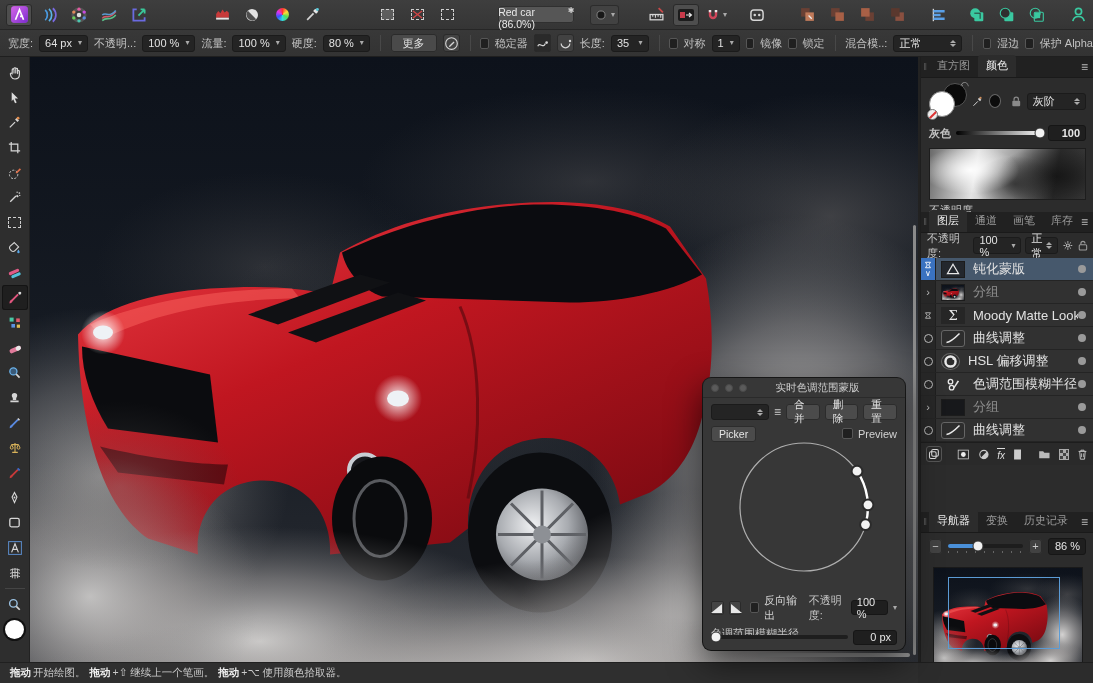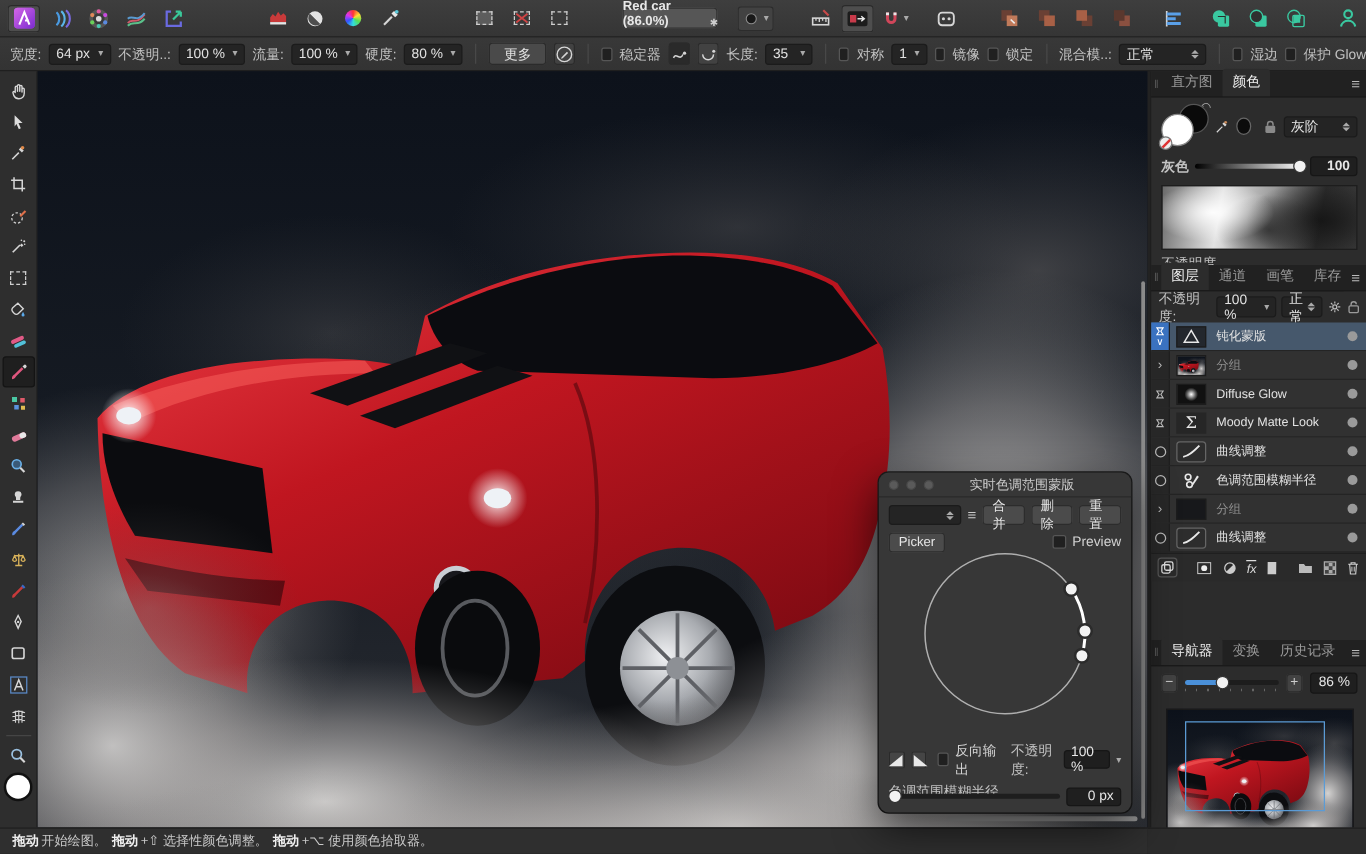--- a/index.html
+++ b/index.html
@@ -8,22 +8,22 @@
     -webkit-font-smoothing:antialiased; }
   
   #top-toolbar { position:absolute; left:0; top:0; width:1093px; height:30px;
     background:linear-gradient(#3e3e3e,#353535); border-bottom:1px solid #262626;
     display:flex; align-items:center; }
   .tbtn { height:22px; min-width:26px; border-radius:3px; display:flex; align-items:center;
     justify-content:center; margin:0 2px; }
   .tbtn.active { background:#4e4e4e; box-shadow:inset 0 0 0 1px #2a2a2a; }
   .tsep { width:14px; }
   .doc-tab { height:17px; width:138px; background:#565656; border-radius:3px;
-    display:flex; align-items:flex-end; justify-content:center; gap:10px;
-    color:#e8e8e8; font-size:10.5px; box-shadow:inset 0 0 0 1px #303030;font-weight:bold; }
+    display:flex; align-items:flex-start; justify-content:center; gap:10px;
+    color:#e8e8e8; font-size:10.5px; box-shadow:inset 0 0 0 1px #303030; }
   .doc-tab .star { font-size:8px; color:#cfcfcf; }
   .mini-dd { height:20px; background:#424242; border-radius:3px; display:flex; align-items:center;
     padding:0 4px; gap:3px; box-shadow:inset 0 0 0 1px #2c2c2c; }
   .chev { font-size:8px; color:#aaa; line-height:1; }
   .cw-dot { width:13px; height:13px; border-radius:50%;
     background:conic-gradient(#f33,#fd3,#5d5,#3dd,#35f,#d3e,#f33); }
   
   #context-toolbar { position:absolute; left:0; top:30px; width:1093px; height:27px;
     background:linear-gradient(#383838,#333); border-bottom:1px solid #1f1f1f;
     display:flex; align-items:center; padding-left:8px; gap:6px; white-space:nowrap; }
@@ -87,21 +87,21 @@
   
   .lay-row { position:relative; height:23px; display:flex; align-items:center; border-bottom:1px solid #242424; background:#313131; }
   .gutter { width:15px; height:100%; background:#272727; display:flex; flex-direction:column;
     align-items:center; justify-content:center; color:#b8b8b8; font-size:8px; border-right:1px solid #1f1f1f; flex:none; }
   .lay-row.sel1 { background:#46586c; }
   .lay-row.sel2 { background:#3a72c0; }
   .lay-row.sel1 .gutter, .lay-row.sel2 .gutter { background:#3a72c0; color:#fff; }
   .thumb { width:24px; height:17px; background:#3a3a3a; border:1px solid #1c1c1c; margin-left:5px;
     display:flex; align-items:center; justify-content:center; overflow:hidden; flex:none; position:relative; }
   .thumb.adj { background:#2d2d2d; border-radius:3px; border:1px solid #666; }
-  .lay-name { margin-left:8px; color:#e2e2e2; font-size:10px; white-space:nowrap; overflow:hidden; }
+  .lay-name { margin-left:8px; color:#e2e2e2; font-size:13px; white-space:nowrap; overflow:hidden; }
   .lay-name.dim { color:#8f8f8f; }
   .vis-dot { margin-left:auto; margin-right:8px; width:8px; height:8px; border-radius:50%; background:#9a9a9a; flex:none; }
   .adj-circle { width:9px; height:9px; border-radius:50%; border:1.4px solid #b8b8b8; }
   #lay-toolbar { height:23px; border-top:1px solid #1d1d1d; background:#2a2a2a; display:flex; align-items:center; padding:0 6px; gap:8px; }
   #lay-toolbar .sp { flex:1; }
   .checker { width:11px; height:11px; border:1px solid #aaa;
     background:conic-gradient(#aaa 25%,#444 0 50%,#aaa 0 75%,#444 0); background-size:6px 6px; }
   
   #nav-thumb { position:relative; margin:8px auto 0; width:150px; height:103px; background:#0e1118; border:1px solid #1a1a1a; overflow:hidden; }
   #nav-thumb svg { width:100%; height:100%; display:block; }
@@ -418,21 +418,21 @@
     <span style="flex:1">正常</span>
     <span class="stepper">
         <i class="up"></i>
         <i class="dn"></i>
       </span>
   </div>
   <div class="vline"></div>
   <span class="cbox"></span>
   <span class="lbl">湿边</span>
   <span class="cbox"></span>
-  <span class="lbl">保护 Glow</span>
+  <span class="lbl">保护 Alpha</span>
 </div>
 
 <div id="tools">
   <div class="tool">
     <svg class="ic" width="16" height="16" viewBox="0 0 16 16">
       <path d="M5.2 8.2V4.8a.9.9 0 011.8 0V8m0-4.4a.9.9 0 011.8 0V8m0-3.8a.9.9 0 011.8 0v4.4m0-2.2a.9.9 0 011.8 0v3.2c0 2.6-1.8 4.4-4.4 4.4-2 0-3.1-.8-3.9-2.5L3.4 9.3c-.4-.9.8-1.5 1.4-.8l.4.5" fill="none" stroke="#d8d8d8" stroke-width="1.1" stroke-linecap="round"></path>
       </svg>
   </div>
   <div class="tool">
     <svg class="ic" width="15" height="15" viewBox="0 0 16 16">
@@ -828,46 +828,49 @@
         </div>
       <span class="lay-name dim">分组</span>
       <span class="vis-dot"></span>
     </div>
     <div class="lay-row">
       <div class="gutter">
           <svg class="ic" width="8" height="9" viewBox="0 0 16 16">
             <path d="M3 2.5h10l-3.6 5.5L13 13.5H3l3.6-5.5z" fill="none" stroke="#b8b8b8" stroke-width="1.8"></path>
           </svg>
         </div>
-      <div class="thumb" style="background:radial-gradient(6px 6px at 50% 50%,#fff,#666 55%,#111 90%)"></div>
-      <span class="lay-name">Diffuse Glow</span>
-      <span class="vis-dot"></span>
-    </div>
-    <div class="lay-row">
-      <div class="gutter">
-          <svg class="ic" width="8" height="9" viewBox="0 0 16 16">
-            <path d="M3 2.5h10l-3.6 5.5L13 13.5H3l3.6-5.5z" fill="none" stroke="#b8b8b8" stroke-width="1.8"></path>
-          </svg>
-        </div>
       <div class="thumb" style="background:#262626;border:none">
           <span style="color:#e8e8e8;font-size:13px;font-family:'DejaVu Serif',serif">Σ</span>
         </div>
       <span class="lay-name">Moody Matte Look</span>
       <span class="vis-dot"></span>
     </div>
     <div class="lay-row">
       <div class="gutter">
           <span class="adj-circle"></span>
         </div>
       <div class="thumb adj">
           <svg class="ic" width="16" height="12" viewBox="0 0 16 12">
             <path d="M1.5 10.5C6 10 10 6 14.5 1.5" stroke="#e8e8e8" stroke-width="1.5" fill="none"></path>
           </svg>
         </div>
       <span class="lay-name">曲线调整</span>
+      <span class="vis-dot"></span>
+    </div>
+    <div class="lay-row">
+      <div class="gutter">
+          <span class="adj-circle"></span>
+        </div>
+      <div class="thumb adj" style="border-radius:50%;width:19px;height:17px">
+        <svg class="ic" width="15" height="15" viewBox="0 0 16 16">
+            <circle cx="8" cy="8" r="5.4" fill="none" stroke="#e8e8e8" stroke-width="2.6"></circle>
+            <circle cx="11.6" cy="4.8" r="1.6" fill="#e8e8e8"></circle>
+          </svg>
+        </div>
+      <span class="lay-name">HSL 偏移调整</span>
       <span class="vis-dot"></span>
     </div>
     <div class="lay-row">
       <div class="gutter">
           <span class="adj-circle"></span>
         </div>
       <div class="thumb" style="background:transparent;border:none">
         <svg class="ic" width="17" height="15" viewBox="0 0 16 16">
             <circle cx="4.8" cy="5" r="2.4" fill="none" stroke="#e8e8e8" stroke-width="1.4"></circle>
             <circle cx="6" cy="11.4" r="2.4" fill="none" stroke="#e8e8e8" stroke-width="1.4"></circle>
@@ -1098,17 +1101,17 @@
     <div class="valbox" style="width:44px;height:15px">
       <span>0 px</span>
     </div>
   </div>
 </div>
 
 <div id="status">
   <b>拖动</b>
   <span> 开始绘图。</span>
   <b>拖动</b>
-  <span>+⇧ 选择性颜色调整。</span>
+  <span>+⇧ 继续上一个笔画。</span>
   <b>拖动</b>
   <span>+⌥ 使用颜色拾取器。</span>
 </div>
 <div id="corner"></div>
 
 </body></html>

